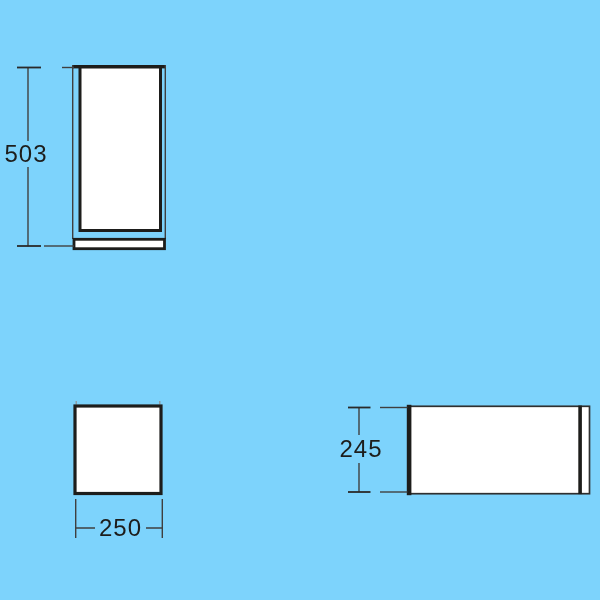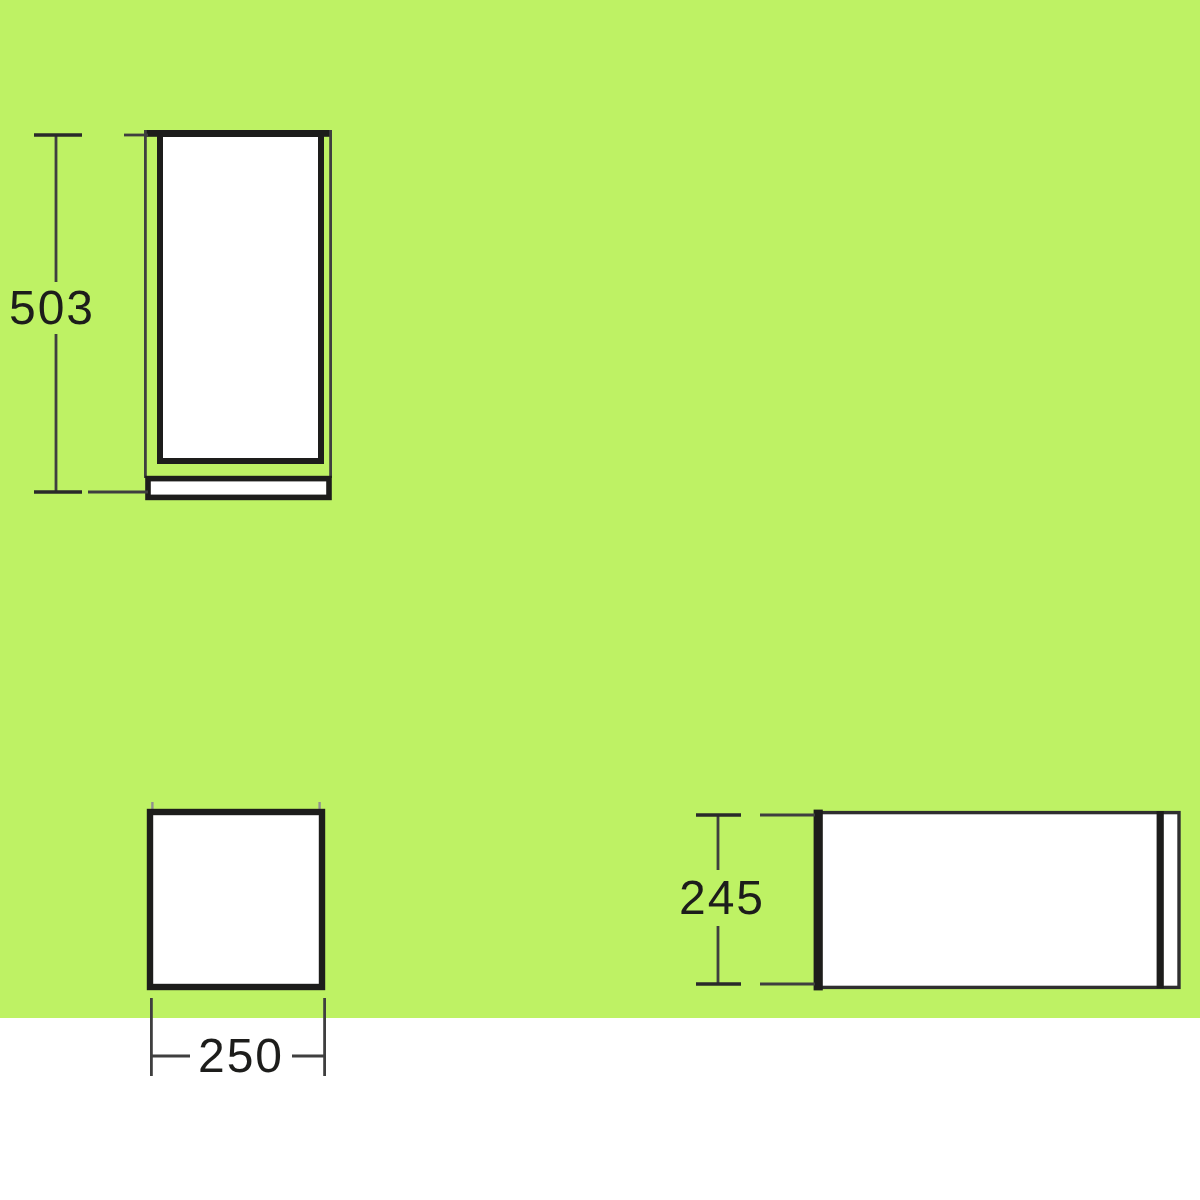--- a/index.html
+++ b/index.html
@@ -7,22 +7,22 @@
     padding: 0;
     background: #ffffff;
     width: 600px;
     height: 600px;
     overflow: hidden;
     font-family: "Liberation Sans", sans-serif;
   }
   .canvas {
     position: relative;
     width: 600px;
-    height: 509px;
-    background: #bef264;
+    height: 600px;
+    background: #7dd3fc;
   }
   svg { display: block; }
   .dim-label {
     font-family: "Liberation Sans", sans-serif;
     font-size: 24px;
     letter-spacing: 1px;
     fill: #1d1d1b;
   }
 </style>
 </head>

